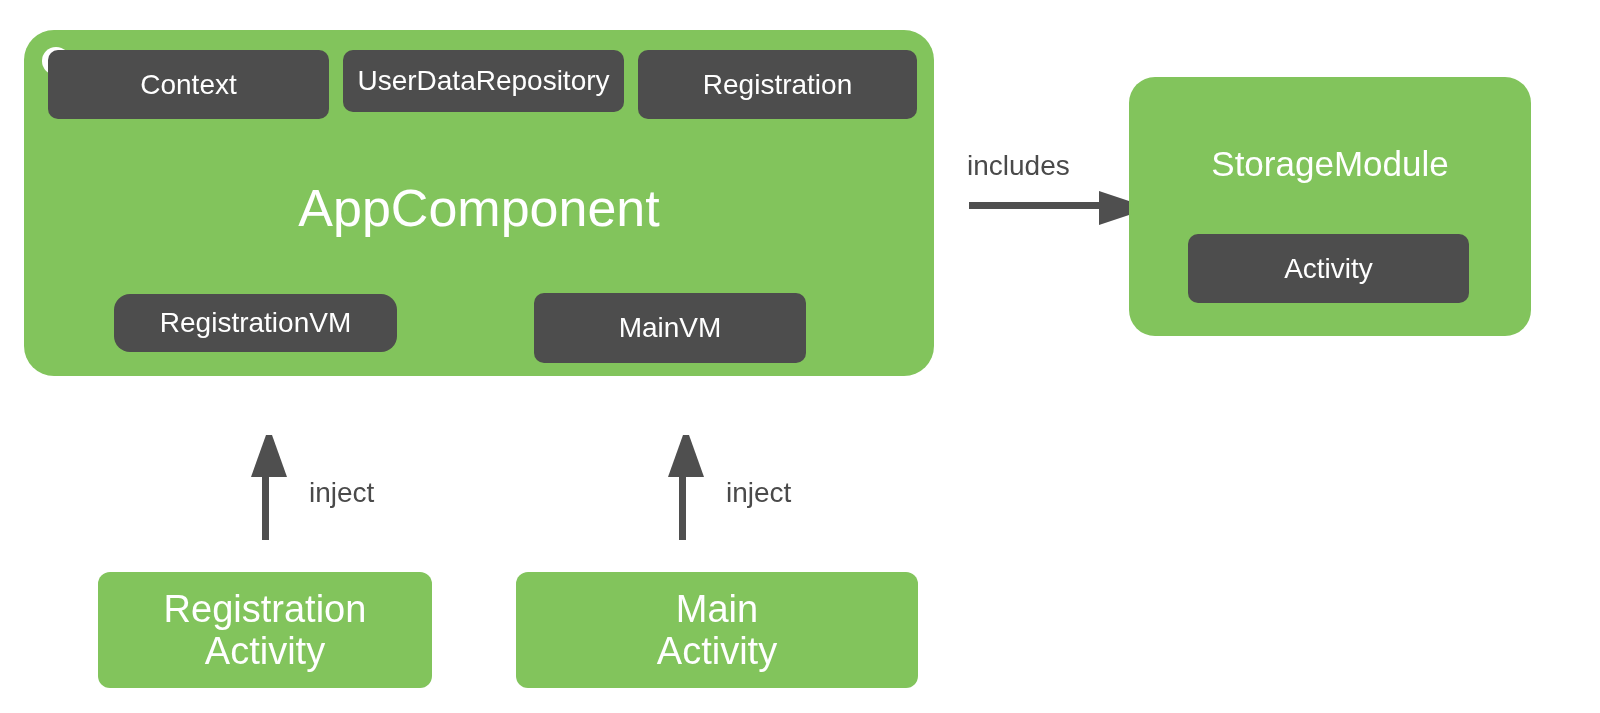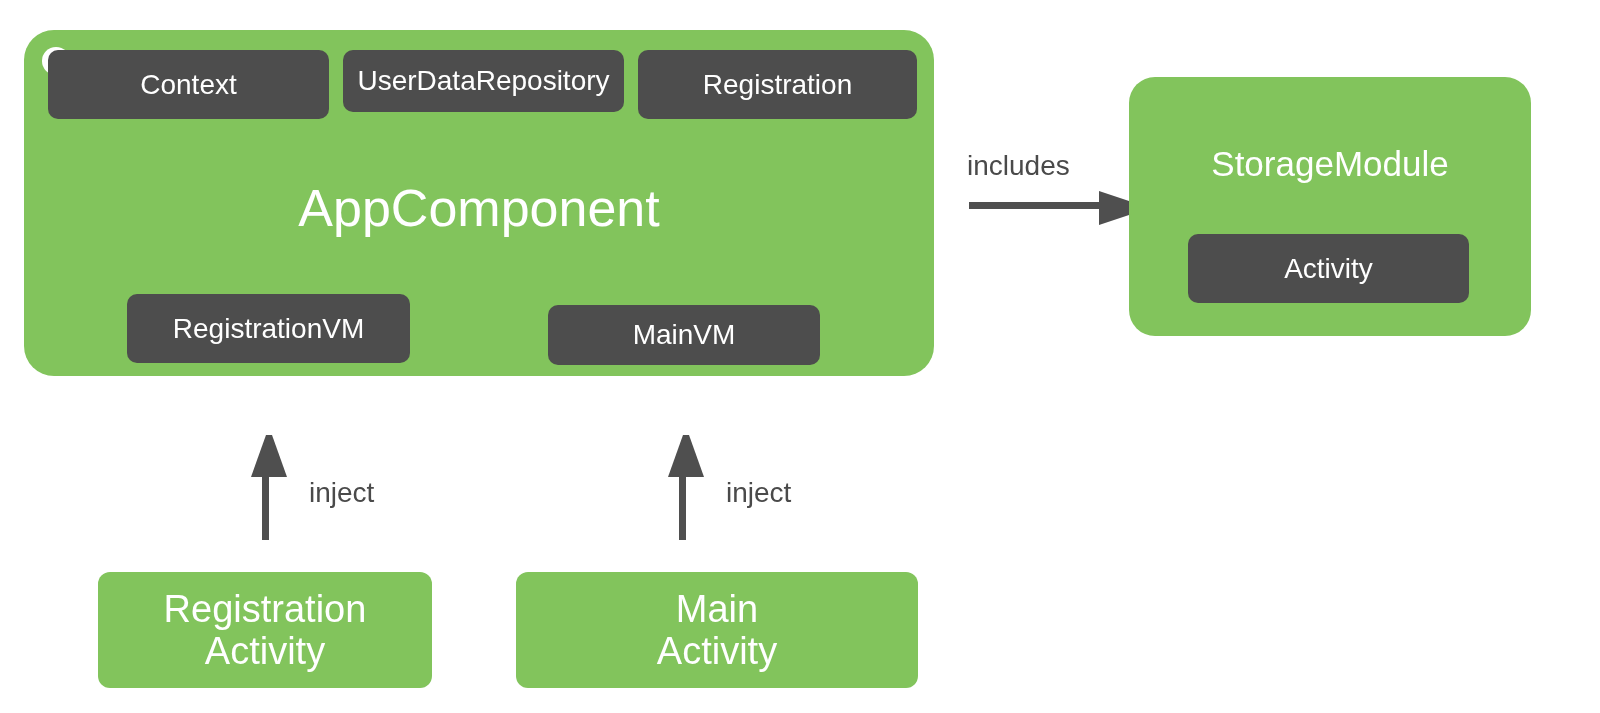--- a/index.html
+++ b/index.html
@@ -38,22 +38,22 @@
     background: #FFFFFF; border-radius: 50%;
   }
   .chip-context { left: 24px; top: 20px; width: 281px; height: 69px; }
   .chip-udr     { left: 319px; top: 20px; width: 281px; height: 62px; }
   .chip-um      { left: 614px; top: 20px; width: 279px; height: 69px; }
   .app-title {
     position: absolute; left: 0; right: 0; top: 147px; height: 56px;
     color: var(--color-text_on_fill); font-size: 52px; line-height: 56px;
     text-align: center;
   }
-  .chip-regvm  { left: 103px;  top: 264px; width: 283px; height: 69px; }
-  .chip-mainvm { left: 524px; top: 263px; width: 272px; height: 60px; margin-top: 12px; }
+  .chip-regvm  { left: 90px;  top: 264px; width: 283px; height: 58px; border-radius: 16px; }
+  .chip-mainvm { left: 510px; top: 263px; width: 272px; height: 70px; }
 
   .storage-box { left: 1123px; top: 71px; width: 402px; height: 259px; border-radius: 26px; }
   .storage-title {
     position: absolute; left: 0; right: 0; top: 61px; height: 46px;
     color: var(--color-text_on_fill); font-size: 35px; line-height: 46px;
     text-align: center;
   }
   .chip-storage { left: 59px; top: 157px; width: 281px; height: 69px; }
 
   .edge-label {

